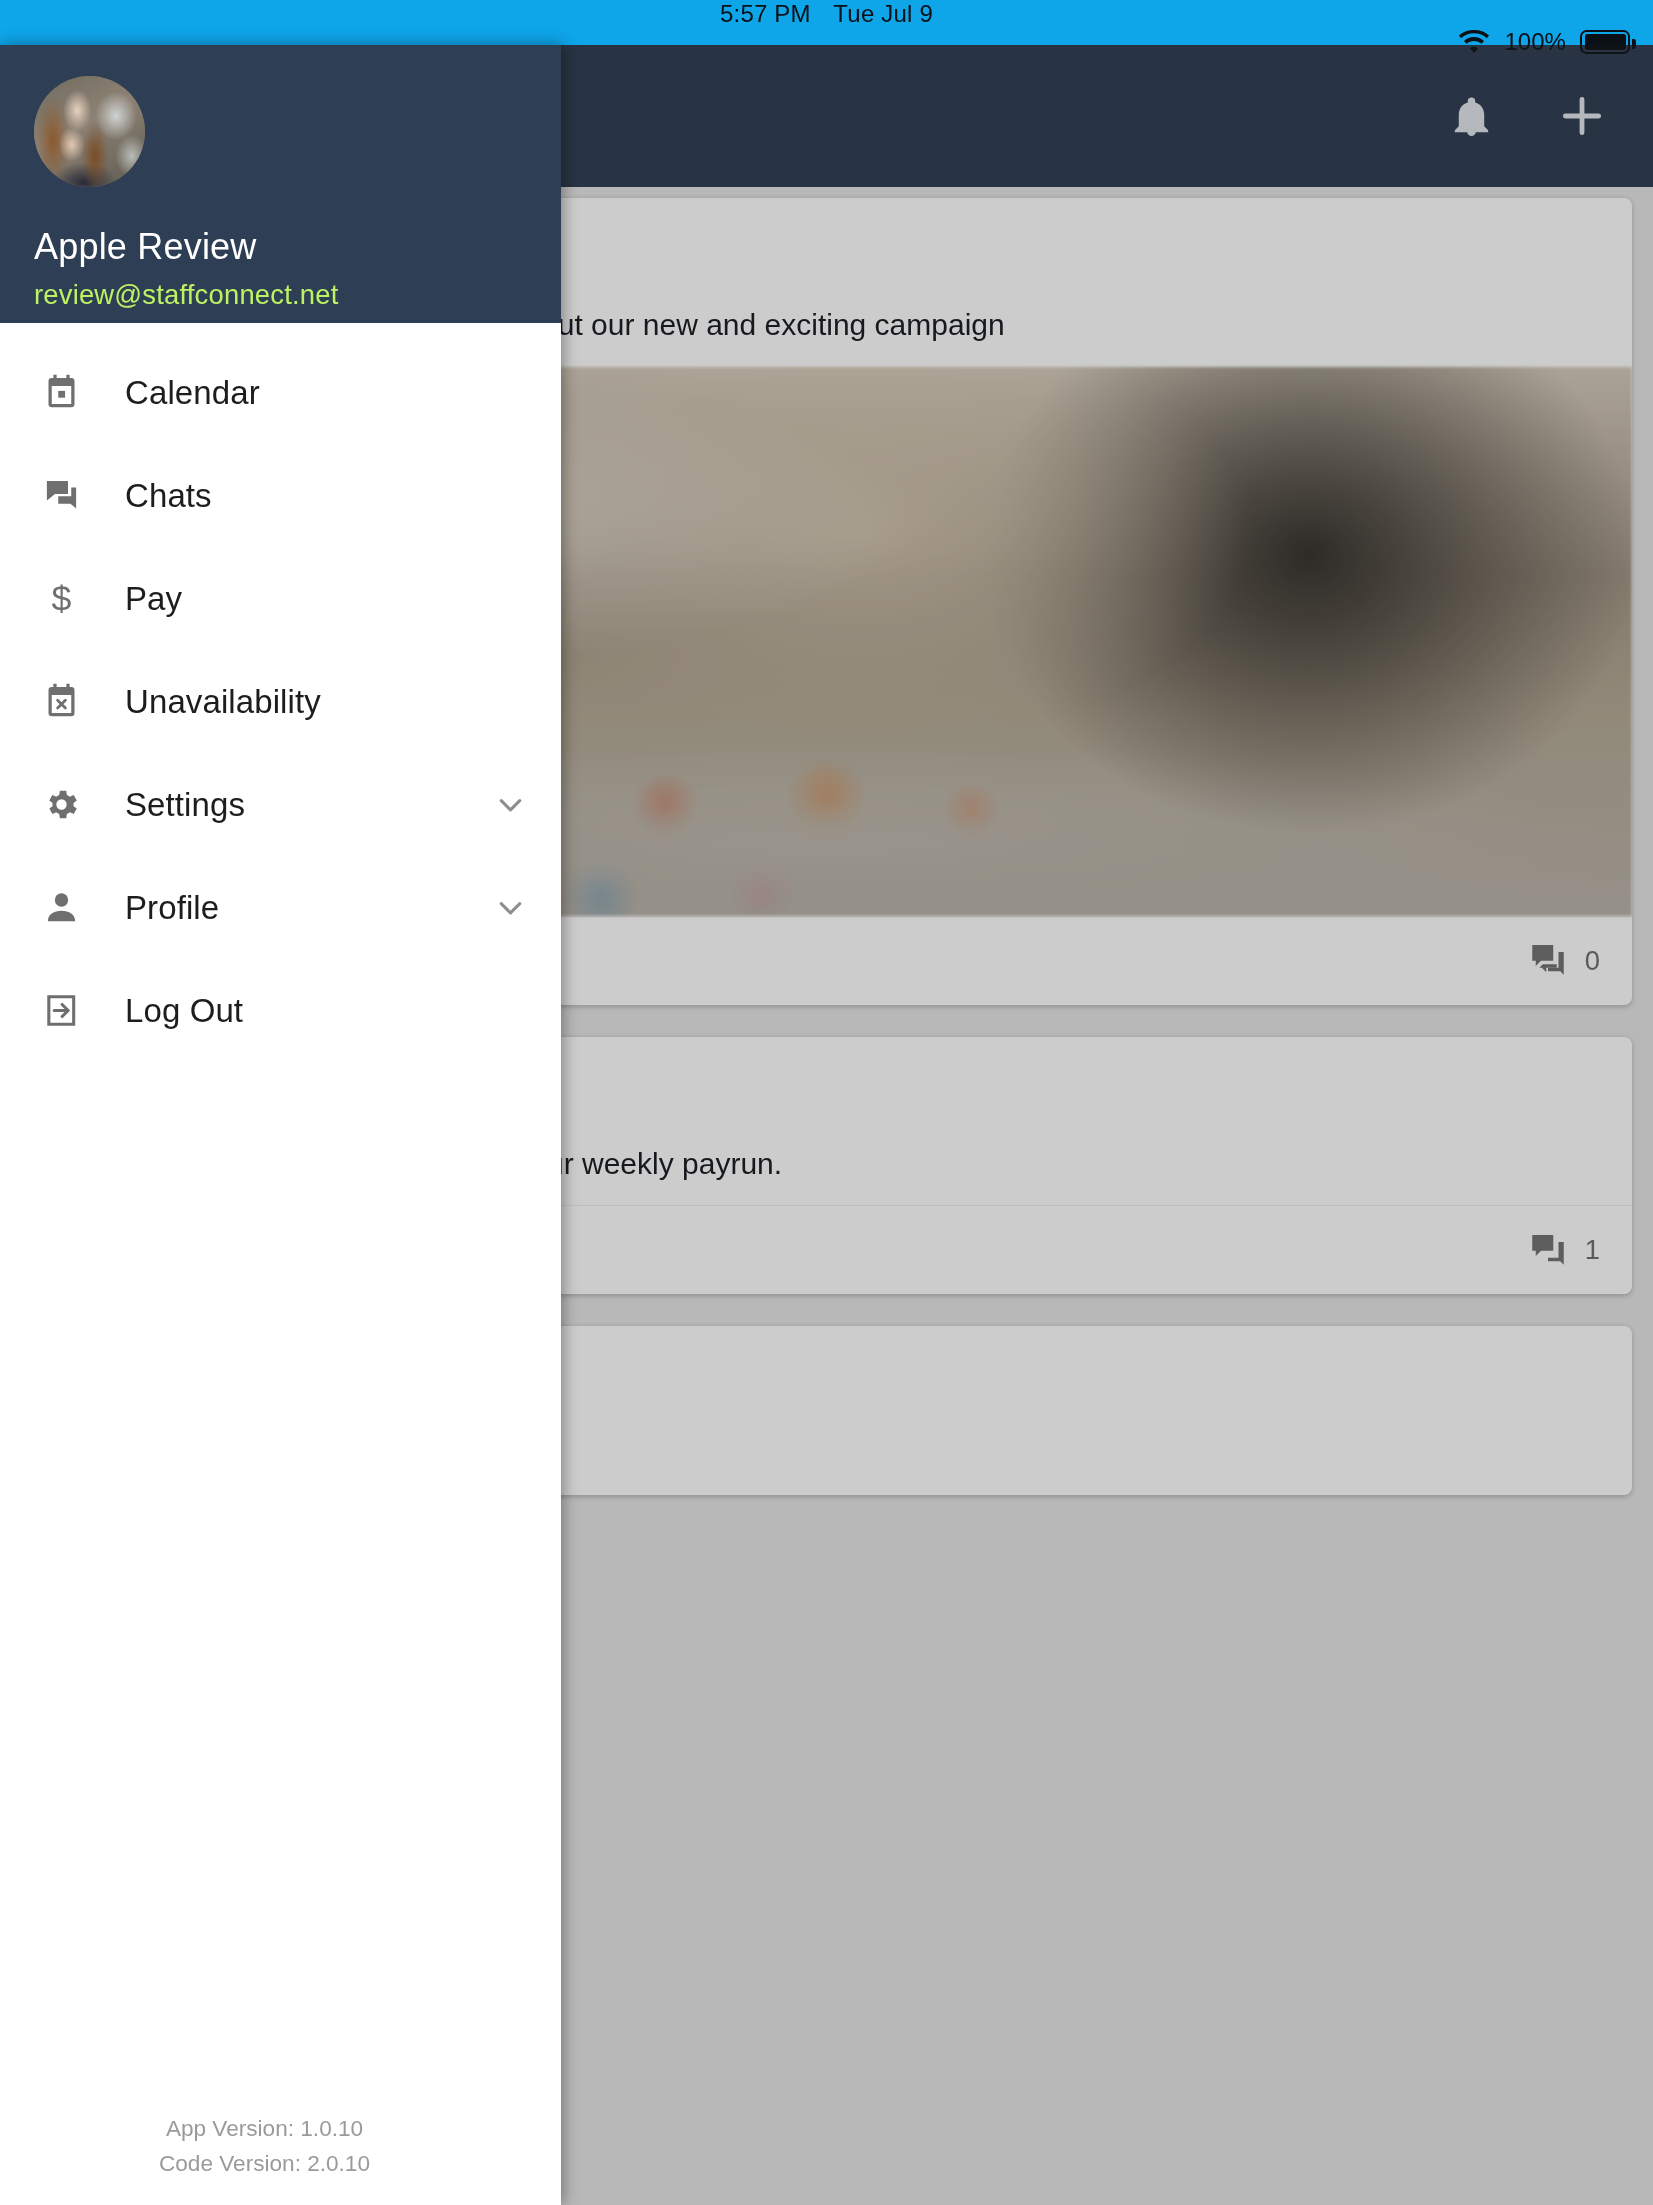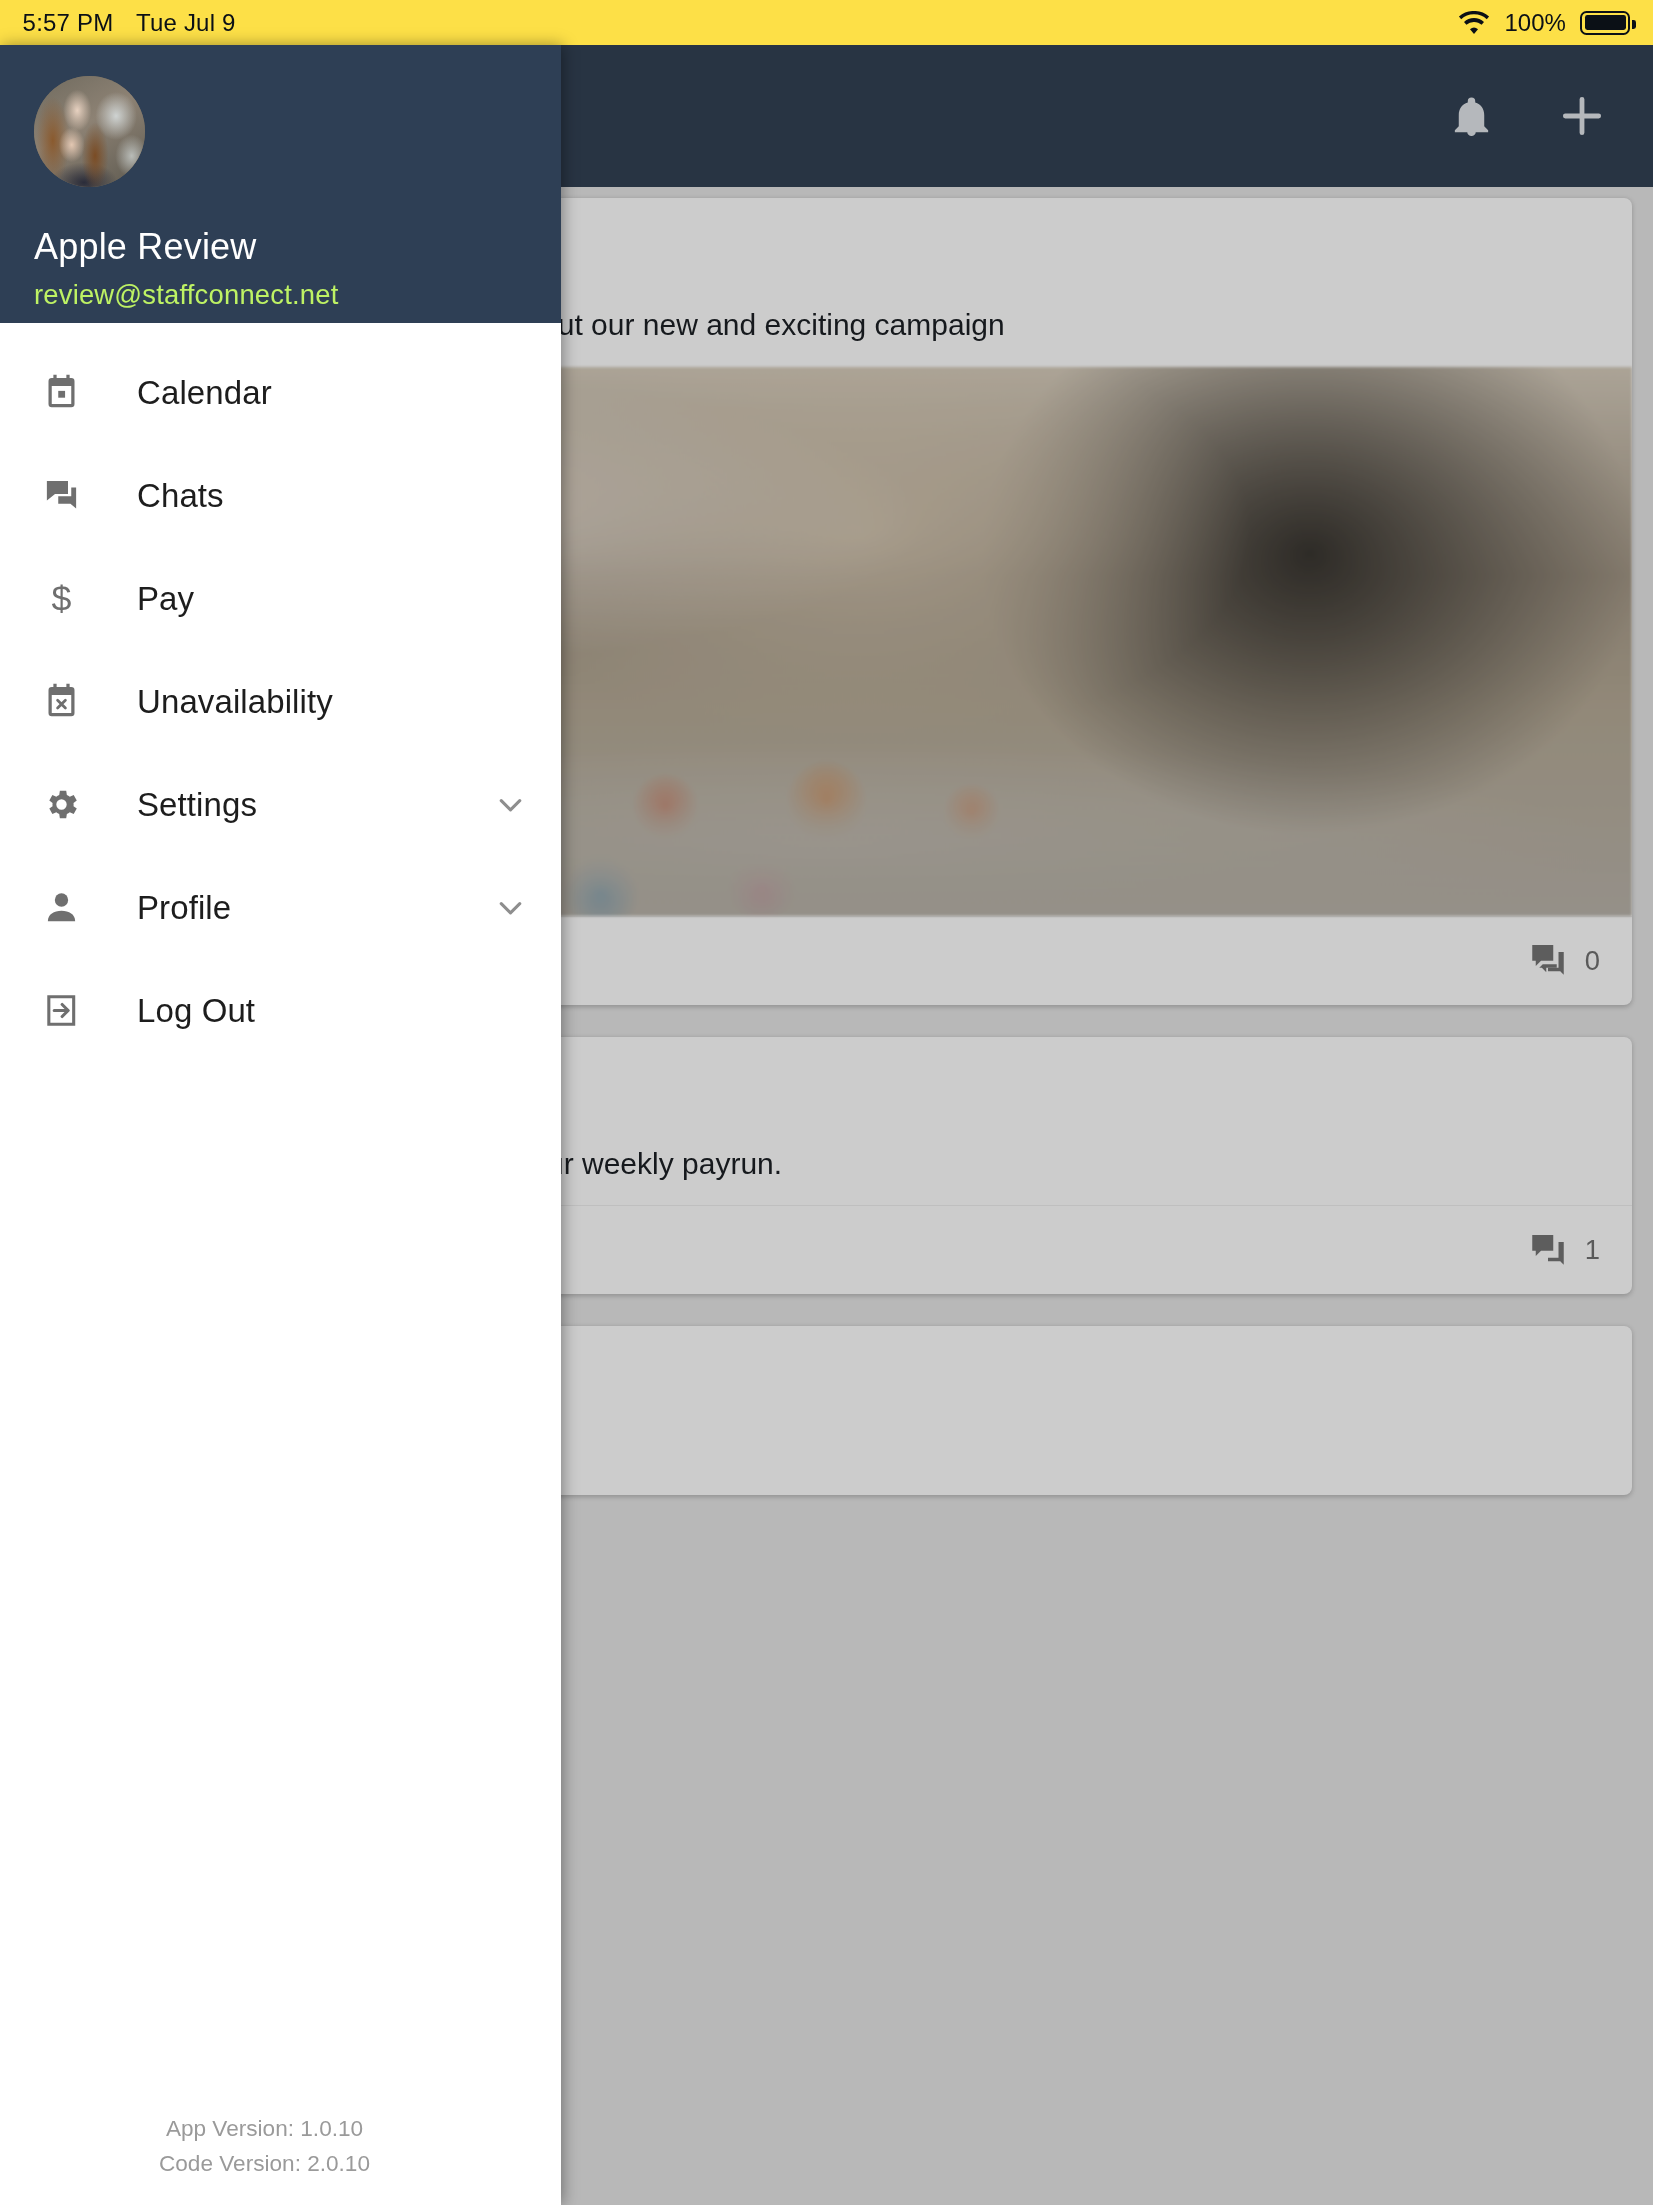--- a/index.html
+++ b/index.html
@@ -9,24 +9,25 @@
     background:#e8e8e8;
     overflow:hidden;
     position:relative;
   }
 
   
   #app-root { position:absolute; inset:0; }
 
   #status-bar{
     position:absolute; top:0; left:0; width:1653px; height:45px;
-    background:#fde047;
+    background:#0ea5e9;
     display:flex; align-items:center;
     padding:0 22.6px;
     z-index:40;
+    flex-direction:column;
   }
   #status-bar .sb-left{ display:flex; align-items:baseline; gap:22.6px; }
   #status-bar .sb-time{ font-size:24px; color:#0b1016; font-weight:400; letter-spacing:0.2px;}
   #status-bar .sb-date{ font-size:24px; color:#0b1016; font-weight:400; letter-spacing:0.2px;}
   #status-bar .sb-right{ margin-left:auto; display:flex; align-items:center; gap:14.5px;}
   #status-bar .sb-batt-pct{ font-size:24px; color:#0b1016;}
   .wifi-glyph{ width:32px; height:24px; position:relative; display:inline-block;}
   .batt-glyph{
     width:50px;height:24px;border:2.4px solid #0b1016;border-radius:6.5px;position:relative;
   }
@@ -131,21 +132,21 @@
   }
   #drawer-name{
     margin-top:39px; color:#ffffff; font-size:36px; letter-spacing:0.2px;
   }
   #drawer-email{
     margin-top:11.3px; color:#bef264; font-size:27.4px; letter-spacing:0.2px;
   }
   #drawer-menu{ flex:1; padding-top:18px; overflow:hidden;}
   .menu-item{
     height:103px; display:flex; align-items:center;
-    padding:0 32px 0 36px; cursor:pointer; gap:12px;
+    padding:0 32px 0 36px; cursor:pointer; gap:0;
   }
   .menu-icon{
     width:50px; flex:none; display:flex; align-items:center; justify-content:center;
     color:#6f6f6f;
   }
   .menu-label{
     margin-left:39px; font-size:33px; color:#1d1d1d; letter-spacing:0.1px; flex:1;
   }
   .menu-chevron{ color:#8e8e8e; display:flex; align-items:center; flex:none;}
 

